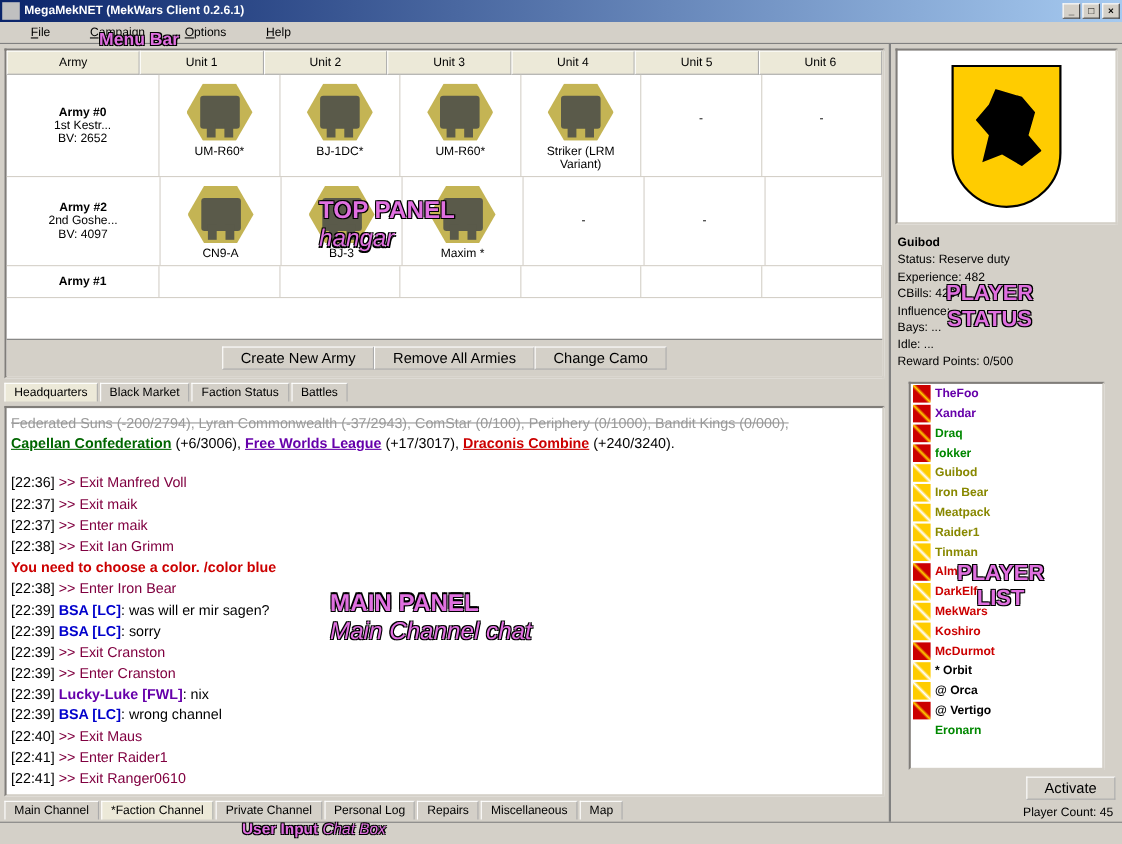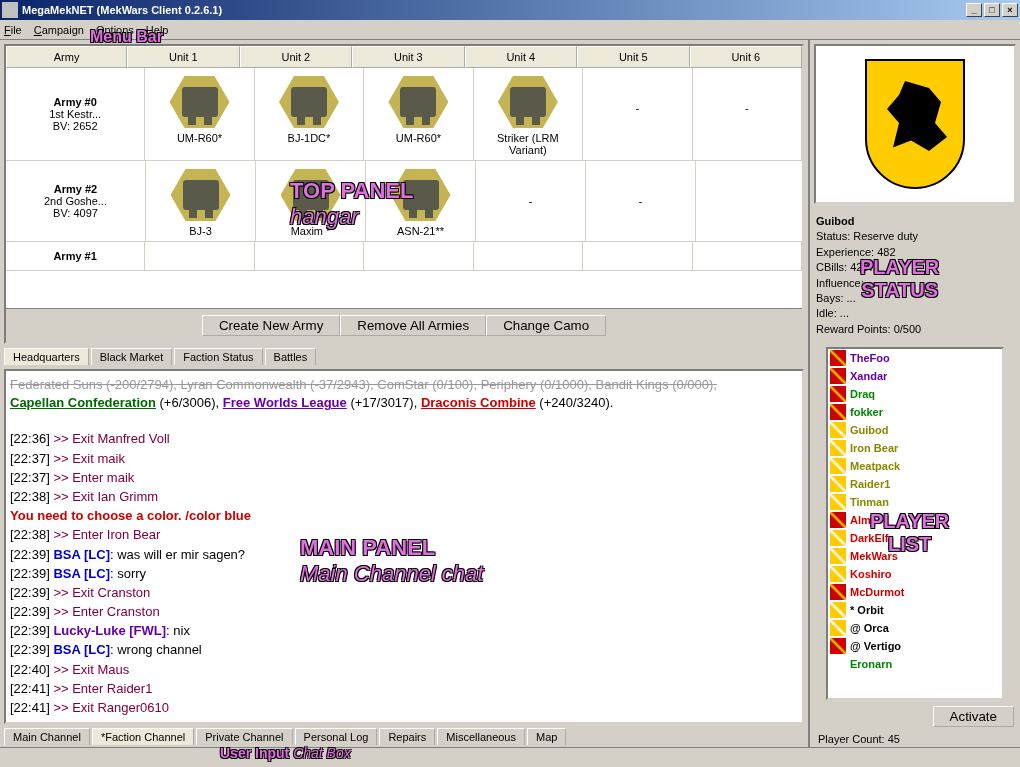--- a/index.html
+++ b/index.html
@@ -2,21 +2,21 @@
 <html><head>
 <meta charset="utf-8">
 <style>
 * { box-sizing: border-box; margin: 0; padding: 0; font-family: "Tahoma", Arial, sans-serif; }
 body { background: #d4d0c8; width: 1020px; height: 767px; overflow: hidden; font-size: 11px; }
 .titlebar { background: linear-gradient(to right, #0a246a, #a6caf0); color: #fff; height: 20px; display: flex; align-items: center; padding: 0 2px; }
 .titlebar .icon { width: 16px; height: 16px; background: #c0c0c0; margin-right: 4px; }
 .titlebar .title { flex: 1; font-weight: bold; font-size: 11px; }
 .titlebar .ctrl { width: 16px; height: 14px; background: #d4d0c8; border: 1px solid #fff; border-right-color: #404040; border-bottom-color: #404040; margin-left: 2px; text-align: center; line-height: 12px; font-family: Arial; font-size: 9px; font-weight: bold; color: #000; }
 .menubar { background: #d4d0c8; height: 20px; display: flex; align-items: center; padding: 0 4px; gap: 12px; border-bottom: 1px solid #808080; }
-.menubar span { cursor: default; }
+.menubar span { cursor: default; margin-left: 24px; }
 .menubar span u { text-decoration: underline; }
 .annotation { position: absolute; color: #e070e0; font-weight: bold; text-shadow: 1px 1px 0 #000, -1px -1px 0 #000, 1px -1px 0 #000, -1px 1px 0 #000; pointer-events: none; z-index: 100; }
 .annotation .sub { font-style: italic; font-weight: normal; display: block; }
 .main-layout { display: flex; height: 707px; }
 .left-col { width: 810px; display: flex; flex-direction: column; border-right: 2px solid #808080; }
 .right-col { width: 210px; display: flex; flex-direction: column; }
 .hangar-panel { background: #fff; border: 2px inset #d4d0c8; margin: 4px; height: 300px; display: flex; flex-direction: column; }
 .hangar-grid { flex: 1; overflow: hidden; }
 .hangar-header { display: flex; background: #ece9d8; }
 .hangar-header .cell { border: 1px outset #fff; text-align: center; padding: 4px 0; }
@@ -137,33 +137,33 @@
             <div class="hangar-row">
               <div class="army-cell">
                 <div class="name">Army #2</div>
                 <div>2nd Goshe...</div>
                 <div>BV: 4097</div>
               </div>
               <div class="unit-cell">
                 <div class="hex">
                   <div class="mech"></div>
                 </div>
+                <div>CN9-A</div>
+              </div>
+              <div class="unit-cell">
+                <div class="hex">
+                  <div class="mech"></div>
+                </div>
                 <div>BJ-3</div>
               </div>
               <div class="unit-cell">
                 <div class="hex">
                   <div class="mech"></div>
                 </div>
                 <div>Maxim  *</div>
-              </div>
-              <div class="unit-cell">
-                <div class="hex">
-                  <div class="mech"></div>
-                </div>
-                <div>ASN-21**</div>
               </div>
               <div class="unit-cell">
                 <div style="padding:30px 0">-</div>
               </div>
               <div class="unit-cell">
                 <div style="padding:30px 0">-</div>
               </div>
             </div>
             <div class="hangar-row">
               <div class="army-cell">
@@ -295,16 +295,16 @@
         </div>
         <div class="player-row">
           <span class="sword "></span>
           <span style="color:#008800">Eronarn</span>
         </div>
       </div>
     <div class="bottom-bar">
       <span></span>
       <button class="btn">Activate</button>
     </div>
-    <div style="padding:2px 8px">Player Count: 45</div>
+    <div style="text-align:right;padding:2px 8px">Player Count: 45</div>
   </div>
 </div>
 <div class="footer"></div>
 
 </body></html>

